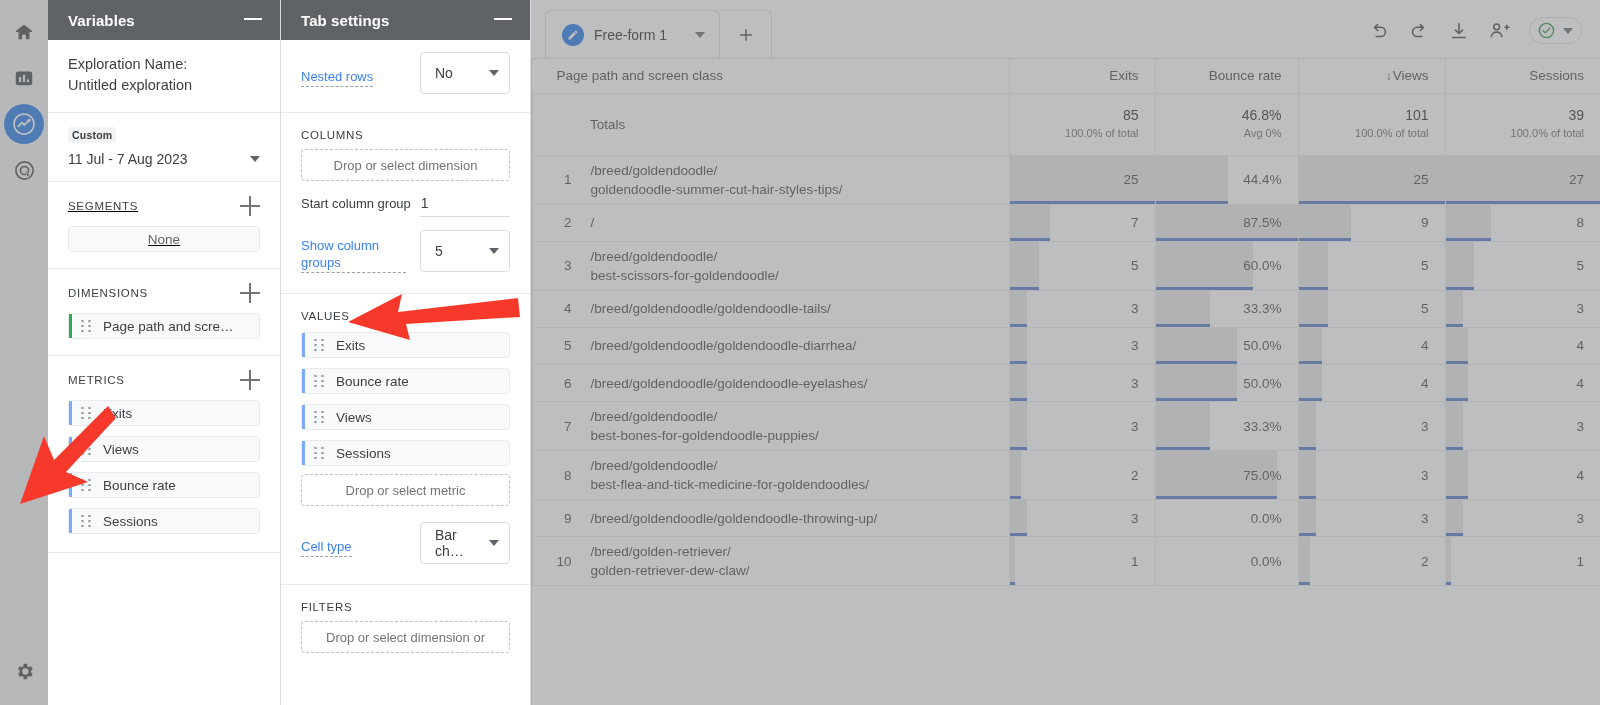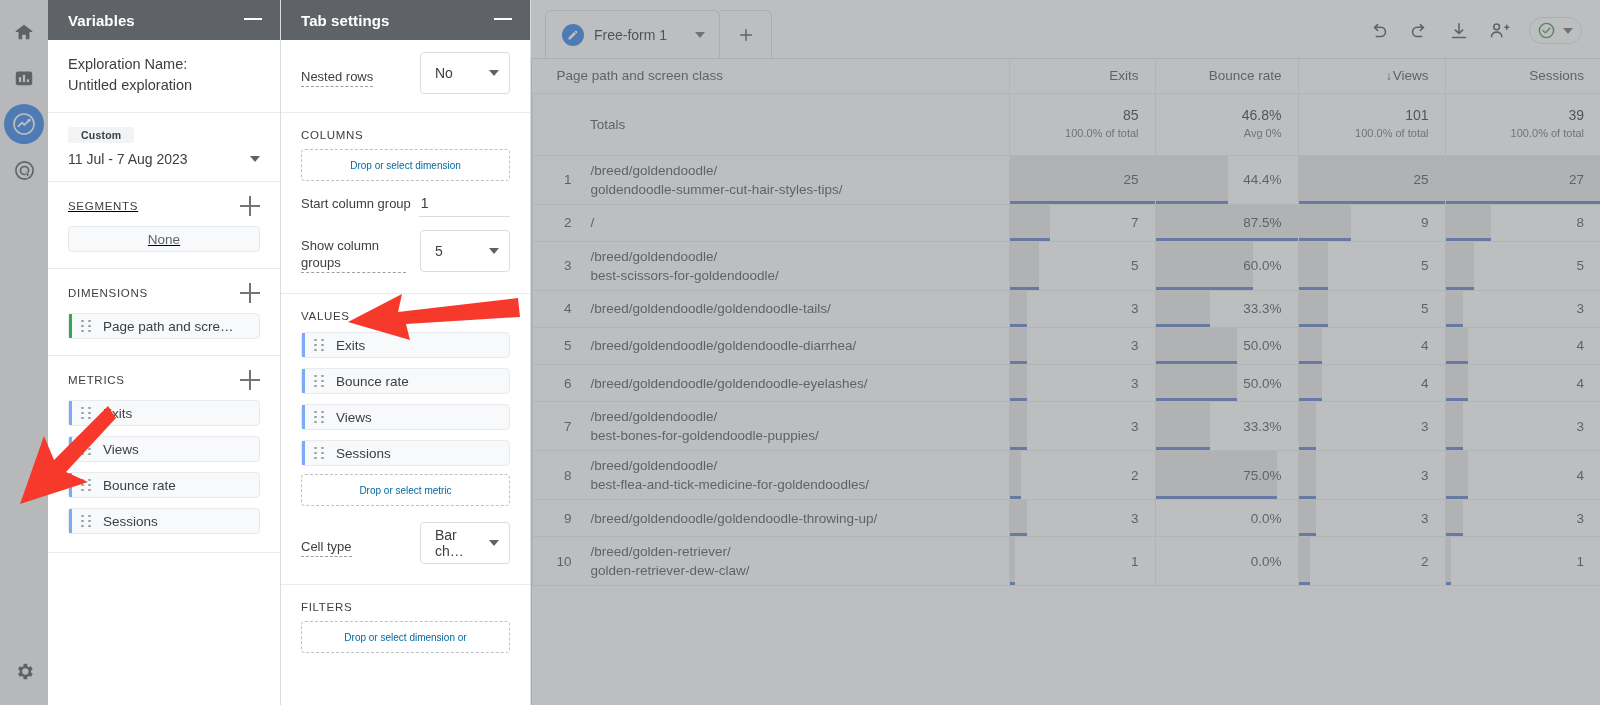--- a/index.html
+++ b/index.html
@@ -50,21 +50,21 @@
     content: ""; position: absolute; background: #3c4043;
   }
   .plus-btn::before { left: 0; top: 9px; width: 20px; height: 1.6px; }
   .plus-btn::after { top: 0; left: 9px; height: 20px; width: 1.6px; }
 
   
   #panel-variables { width: 233px; flex: 0 0 233px; border-right: 1px solid #dadce0; }
   .exp-name-label { font-size: 14.5px; color: #3c4043; line-height: 21px; }
   .chip-custom {
     display: inline-block; font-size: 10.5px; font-weight: bold; color: #3c4043;
-    background: #f1f3f4; border-radius: 3px; padding: 2px 13px; letter-spacing: .2px;
+    background: #f1f3f4; border-radius: 3px; padding: 2px 4px; letter-spacing: .2px;
   }
   .date-row {
     display: flex; align-items: center; justify-content: space-between;
     margin-top: 8px; cursor: pointer;
   }
   .date-text { font-size: 14px; color: #3c4043; }
   .caret { width: 0; height: 0; border-left: 5px solid transparent;
            border-right: 5px solid transparent; border-top: 6px solid #5f6368; }
   .pill {
     margin-top: 10px; height: 26px; border: 1px solid #e8eaed; border-radius: 4px;
@@ -85,33 +85,33 @@
   }
   .grip i { display: block; width: 2.5px; height: 2.5px; background: #9aa0a6; border-radius: 50%; }
 
   
   #panel-tabsettings { width: 250px; flex: 0 0 250px; border-right: 1px solid #dadce0; }
   .setting-row {
     display: flex; align-items: center; justify-content: space-between;
     margin-bottom: 4px;
   }
   .setting-label {
-    font-size: 13px; color: #404040; line-height: 17px;
+    font-size: 13px; color: #3b82f6; line-height: 17px;
     border-bottom: 1px dashed #9aa0a6; padding-bottom: 1px; max-width: 105px; margin-top: 8px;
   }
   .select-box {
     width: 90px; height: 42px; border: 1px solid #dadce0; border-radius: 4px;
     display: flex; align-items: center; justify-content: space-between;
     padding: 0 10px 0 14px; font-size: 14px; color: #3c4043; cursor: pointer;
     background: #fff;
   }
   .dashed-drop {
     border: 1px dashed #bdc1c6; border-radius: 4px; height: 32px;
     display: flex; align-items: center; justify-content: center;
-    font-size: 10px; color: #0369a1; cursor: pointer; margin-top: 8px;
+    font-size: 13px; color: #737373; cursor: pointer; margin-top: 8px;
     padding: 0 6px; text-align: center;
   }
   .underline-field {
     display: flex; align-items: baseline; justify-content: space-between;
     margin-top: 14px; gap: 8px;
   }
   .underline-field .val {
     flex: 1 1 auto; border-bottom: 1px solid #dadce0; font-size: 14px;
     color: #3c4043; padding-bottom: 5px; padding-left: 2px;
   }

